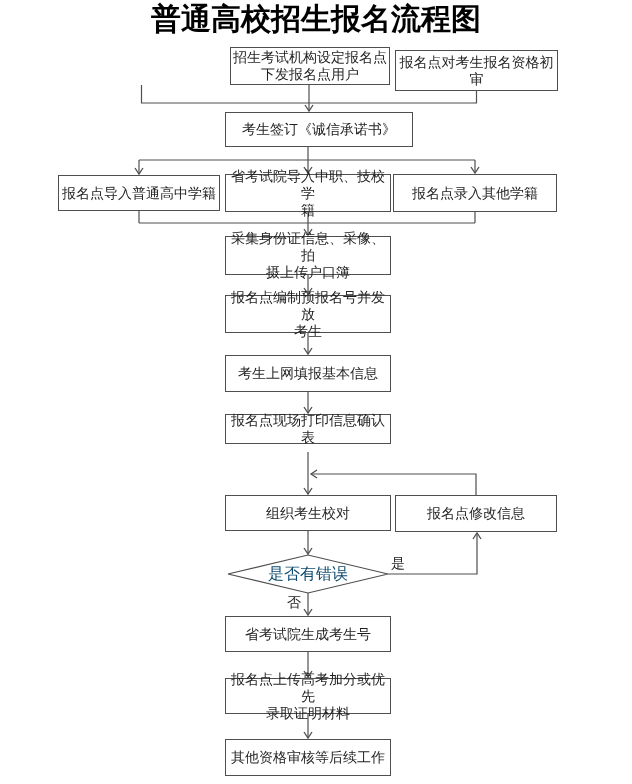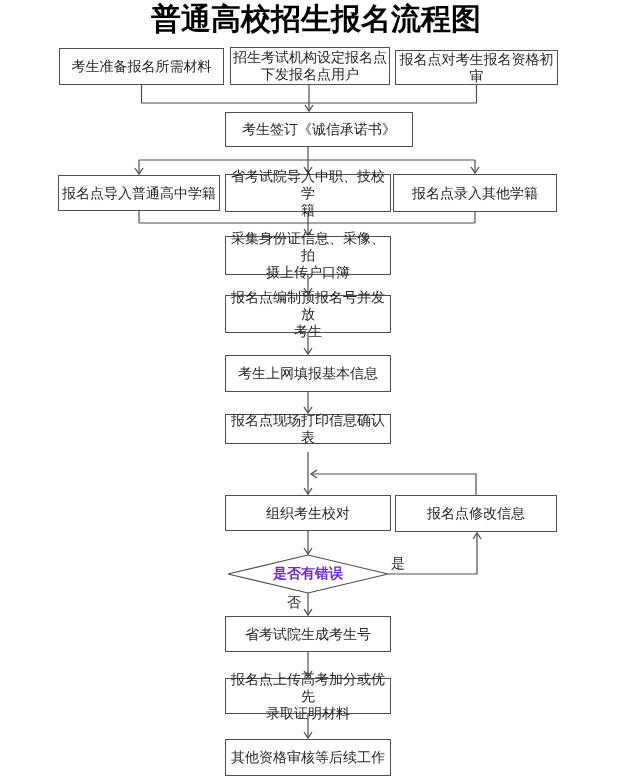--- a/index.html
+++ b/index.html
@@ -26,21 +26,21 @@
     text-align:center;
     font-size:14px;line-height:17px;
     color:#1f1f1f;
     white-space:pre-line;
     padding:1px 2px;
   }
   #connectors{position:absolute;left:0;top:0;}
   .diamond-label{
     position:absolute;left:228px;top:555px;width:160px;height:38px;
     display:flex;align-items:center;justify-content:center;
-    font-size:14px;color:#6d28d9;font-weight:bold;
+    font-size:16px;color:#0c4a6e;
   }
   .branch-label{
     position:absolute;
     font-size:14px;color:#1f1f1f;line-height:16px;
   }
   #label-yes{left:391px;top:555px;}
   #label-no{left:287px;top:594px;}
 </style>
 </head>
 <body>
@@ -79,24 +79,23 @@
       <polygon points="228,574 308,555 388,574 308,593"></polygon>
 
       <path d="M388,574 H477 V533" marker-end="url(#arw)"></path>
 
       <path d="M308,593 V615" marker-end="url(#arw)"></path>
       <path d="M308,652 V677" marker-end="url(#arw)"></path>
       <path d="M308,714 V738" marker-end="url(#arw)"></path>
     </g>
   </svg>
 
-  <div class="node" style="left:59px;top:48px;width:165px;height:37px">考生准备报名所需材料</div>
   <div class="node" style="left:230px;top:47px;width:160px;height:38px">招生考试机构设定报名点
 下发报名点用户</div>
-  <div class="node" style="left:395px;top:50px;width:163px;height:35px">报名点对考生报名资格初审</div>
+  <div class="node" style="left:395px;top:50px;width:163px;height:41px">报名点对考生报名资格初审</div>
 
   <div class="node" style="left:225px;top:112px;width:188px;height:35px">考生签订《诚信承诺书》</div>
 
   <div class="node" style="left:58px;top:175px;width:162px;height:36px">报名点导入普通高中学籍</div>
   <div class="node" style="left:225px;top:174px;width:166px;height:38px">省考试院导入中职、技校学
 籍</div>
   <div class="node" style="left:393px;top:174px;width:164px;height:38px">报名点录入其他学籍</div>
 
   <div class="node" style="left:225px;top:236px;width:166px;height:39px">采集身份证信息、采像、拍
 摄上传户口簿</div>

